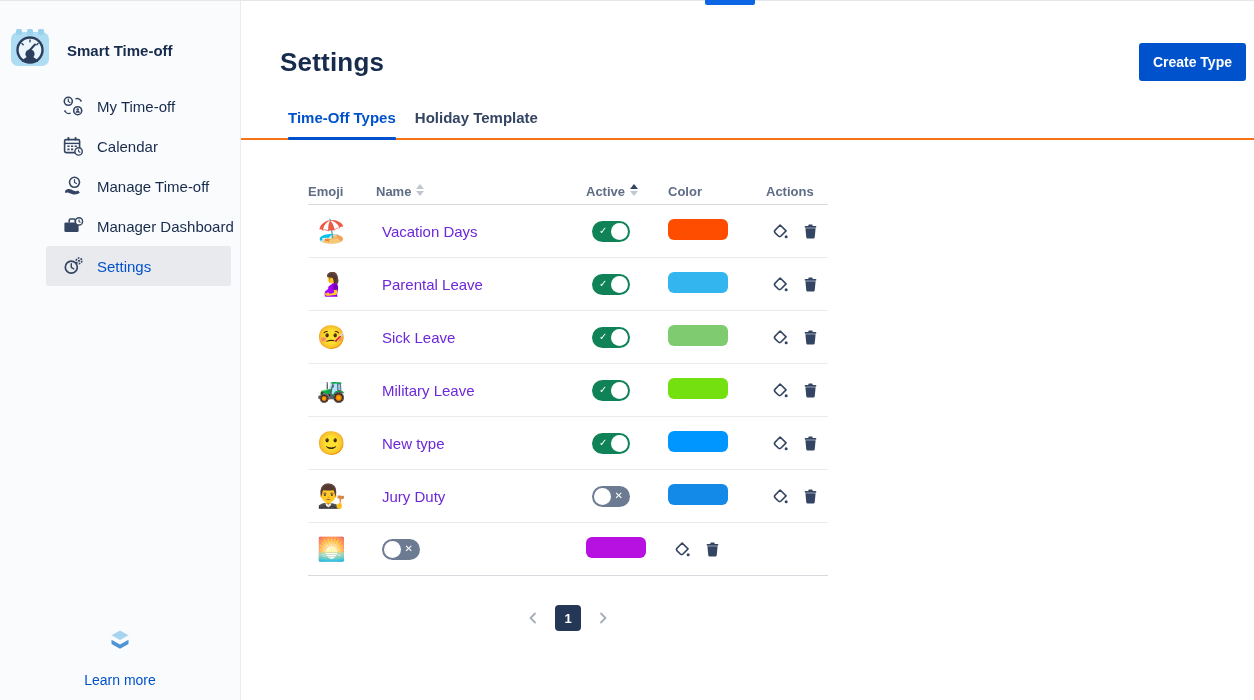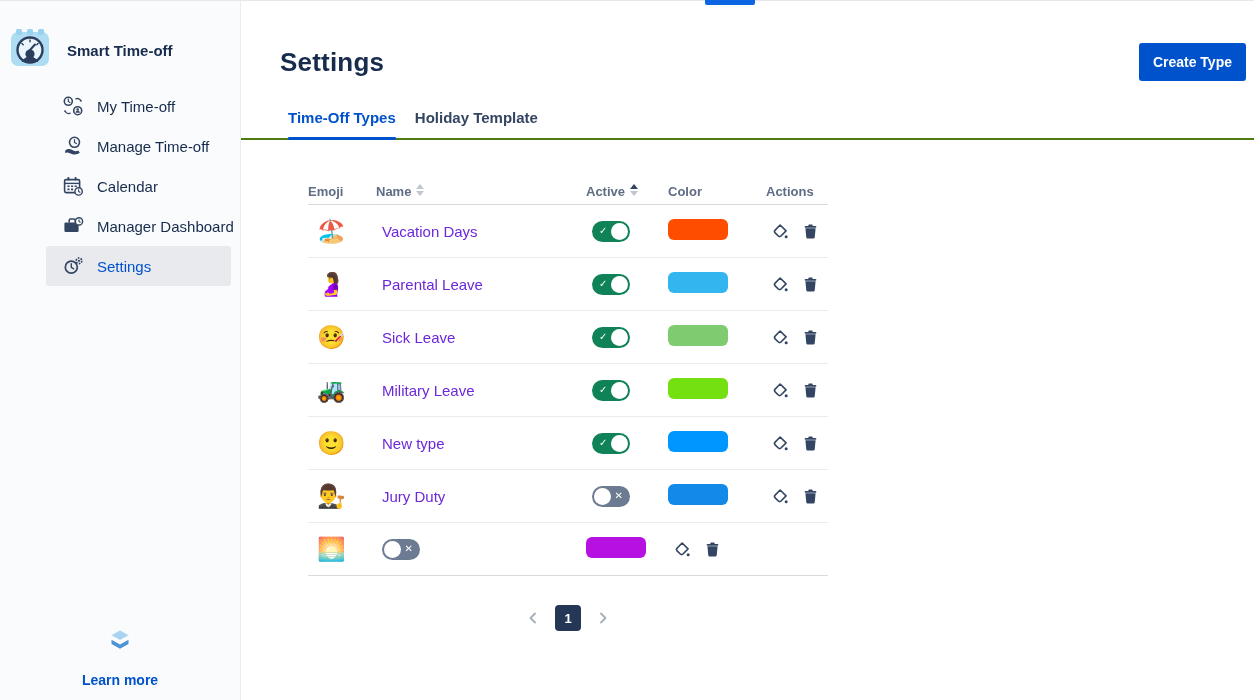--- a/index.html
+++ b/index.html
@@ -16,30 +16,30 @@
   .logo-row { display:flex; align-items:center; gap:17px; padding:27px 0 0 10px; }
   .logo-title { font-size:15px; font-weight:700; color:#172B4D; }
   .nav { margin-top:14px;padding-left:37px; }
   .nav-item { height:40px; display:flex; align-items:center; gap:13px; padding-left:25px; cursor:pointer; }
   .nav-item .nav-label { font-size:15px; color:#172B4D; }
   .nav-item.active { background:#E9EAEE; border-radius:3px; margin:0 9px; padding-left:16px; }
   .nav-item.active .nav-label { color:#0052CC; }
   .nav-icon { width:22px; height:22px; flex:0 0 22px; display:flex; align-items:center; justify-content:center; }
   .sidebar-footer { position:absolute; bottom:12px; left:0; width:100%; text-align:center; }
   .brand-name { margin-top:9px; font-size:14px; color:#42526E; }
-  .learn-more { margin-top:15px; font-size:14px; font-weight:700; color:#0052CC; cursor:pointer; }
+  .learn-more { margin-top:15px; font-size:14px; font-weight:400; color:#0052CC; cursor:pointer; }
 
   
   .main { position:absolute; left:241px; top:1px; right:0; bottom:0; background:#fff; }
   .main-header { display:flex; justify-content:space-between; align-items:center; padding:42px 8px 0 39px; }
   .page-title { font-size:26px; font-weight:600; color:#172B4D; letter-spacing:.2px; }
   .create-btn { background:#0052CC; color:#fff; border:none; border-radius:3px; font-size:14px; font-weight:600;
     padding:8px 14px; height:38px; cursor:pointer; font-family:inherit; }
 
-  .tabs { display:flex; gap:19px; padding-left:47px; margin-top:28px; border-bottom:2px solid #4d7c0f; }
+  .tabs { display:flex; gap:19px; padding-left:47px; margin-top:28px; border-bottom:2px solid #f97316; }
   .tab { font-size:15px; font-weight:600; padding-bottom:12px; position:relative; color:#344563; cursor:pointer; }
   .tab.active { color:#0052CC; }
   .tab.active::after { content:""; position:absolute; left:0; right:0; bottom:-2px; height:3px; background:#0052CC; border-radius:1px; }
 
   
   .table { margin:38px 0 0 67px; width:520px; }
   .thead, .trow { display:grid; grid-template-columns:68px 210px 82px 98px 62px; align-items:center; }
   .thead { height:27px; border-bottom:1px solid #D7DADF; }
   .th { font-size:13px; font-weight:600; color:#5E6C84; display:flex; gap:5px; }
   .carets { display:inline-flex; flex-direction:column; gap:2px; }
@@ -109,40 +109,40 @@
           <path d="M19.8 4.9l-.3 2.1-1.9-.9z" fill="#344563"></path>
           <path d="M8.6 18.1c-2.5 1-4.8-.1-5.6-2.1" fill="none" stroke="#344563" stroke-width="1.3"></path>
           <path d="M2.2 17.1l.3-2.1 1.9.9z" fill="#344563"></path>
         </svg>
       </span>
       <span class="nav-label">My Time-off</span>
     </div>
     <div class="nav-item">
       <span class="nav-icon">
         <svg width="22" height="22" viewBox="0 0 22 22">
-          <circle cx="12.5" cy="7.3" r="5" fill="none" stroke="#344563" stroke-width="1.6"></circle>
-          <path d="M12.5 4.6v2.8l1.9 1.1" stroke="#344563" stroke-width="1.2" fill="none" stroke-linecap="round"></path>
-          <path d="M3.2 15.6c1.6-1.9 4.1-2.1 6.1-1.1l2.5 1.2c1.5.7 3 .5 4.4-.2l1.6 2.3c-2.3 1.7-5.3 2.2-7.9 1.2l-3.5-1.3c-1.1-.4-2.2-.3-3.2.3z" fill="#344563"></path>
-        </svg>
-      </span>
-      <span class="nav-label">Manage Time-off</span>
-    </div>
-    <div class="nav-item">
-      <span class="nav-icon">
-        <svg width="22" height="22" viewBox="0 0 22 22">
           <rect x="2.6" y="4.6" width="15" height="13" rx="1.5" fill="none" stroke="#344563" stroke-width="1.6"></rect>
           <path d="M2.6 8.4h15" stroke="#344563" stroke-width="1.4"></path>
           <rect x="5.4" y="2" width="2" height="3.4" rx=".9" fill="#344563"></rect>
           <rect x="12.6" y="2" width="2" height="3.4" rx=".9" fill="#344563"></rect>
           <path d="M5.4 11.2h2.2M9 11.2h2.2M12.6 11.2h2.2M5.4 14.4h2.2M9 14.4h2.2" stroke="#344563" stroke-width="1.6"></path>
           <circle cx="16.6" cy="16.4" r="3.7" fill="#FAFBFC" stroke="#344563" stroke-width="1.4"></circle>
           <path d="M16.6 14.7v1.8l1.3.8" stroke="#344563" stroke-width="1.1" fill="none" stroke-linecap="round"></path>
         </svg>
       </span>
       <span class="nav-label">Calendar</span>
+    </div>
+    <div class="nav-item">
+      <span class="nav-icon">
+        <svg width="22" height="22" viewBox="0 0 22 22">
+          <circle cx="12.5" cy="7.3" r="5" fill="none" stroke="#344563" stroke-width="1.6"></circle>
+          <path d="M12.5 4.6v2.8l1.9 1.1" stroke="#344563" stroke-width="1.2" fill="none" stroke-linecap="round"></path>
+          <path d="M3.2 15.6c1.6-1.9 4.1-2.1 6.1-1.1l2.5 1.2c1.5.7 3 .5 4.4-.2l1.6 2.3c-2.3 1.7-5.3 2.2-7.9 1.2l-3.5-1.3c-1.1-.4-2.2-.3-3.2.3z" fill="#344563"></path>
+        </svg>
+      </span>
+      <span class="nav-label">Manage Time-off</span>
     </div>
     <div class="nav-item">
       <span class="nav-icon">
         <svg width="22" height="22" viewBox="0 0 22 22">
           <path d="M7.2 7.5V5.4c0-.8.6-1.4 1.4-1.4h3.3c.8 0 1.4.6 1.4 1.4v2.1" fill="none" stroke="#344563" stroke-width="1.6"></path>
           <rect x="2.4" y="7.5" width="14.2" height="9.6" rx="1.3" fill="#344563"></rect>
           <circle cx="17" cy="6.4" r="3.6" fill="#FAFBFC" stroke="#344563" stroke-width="1.4"></circle>
           <path d="M17 4.7v1.8l1.2.7" stroke="#344563" stroke-width="1.1" fill="none" stroke-linecap="round"></path>
         </svg>
       </span>

